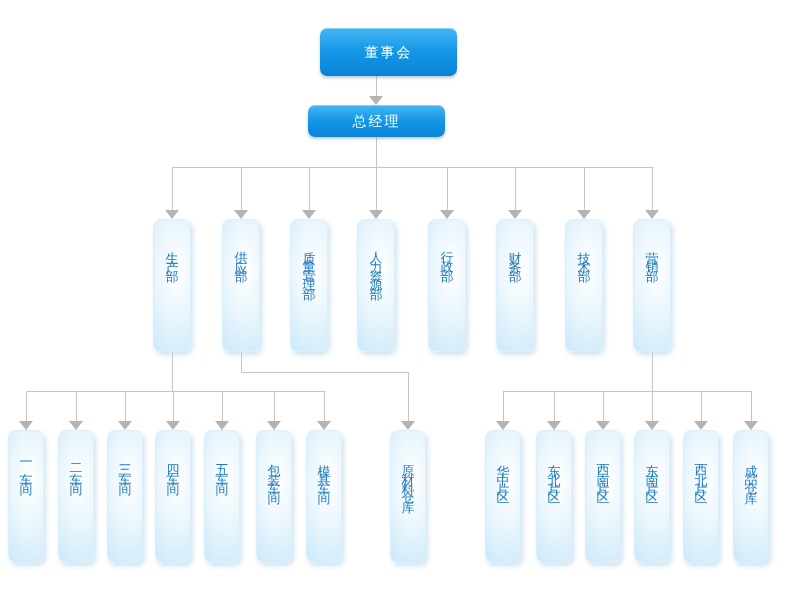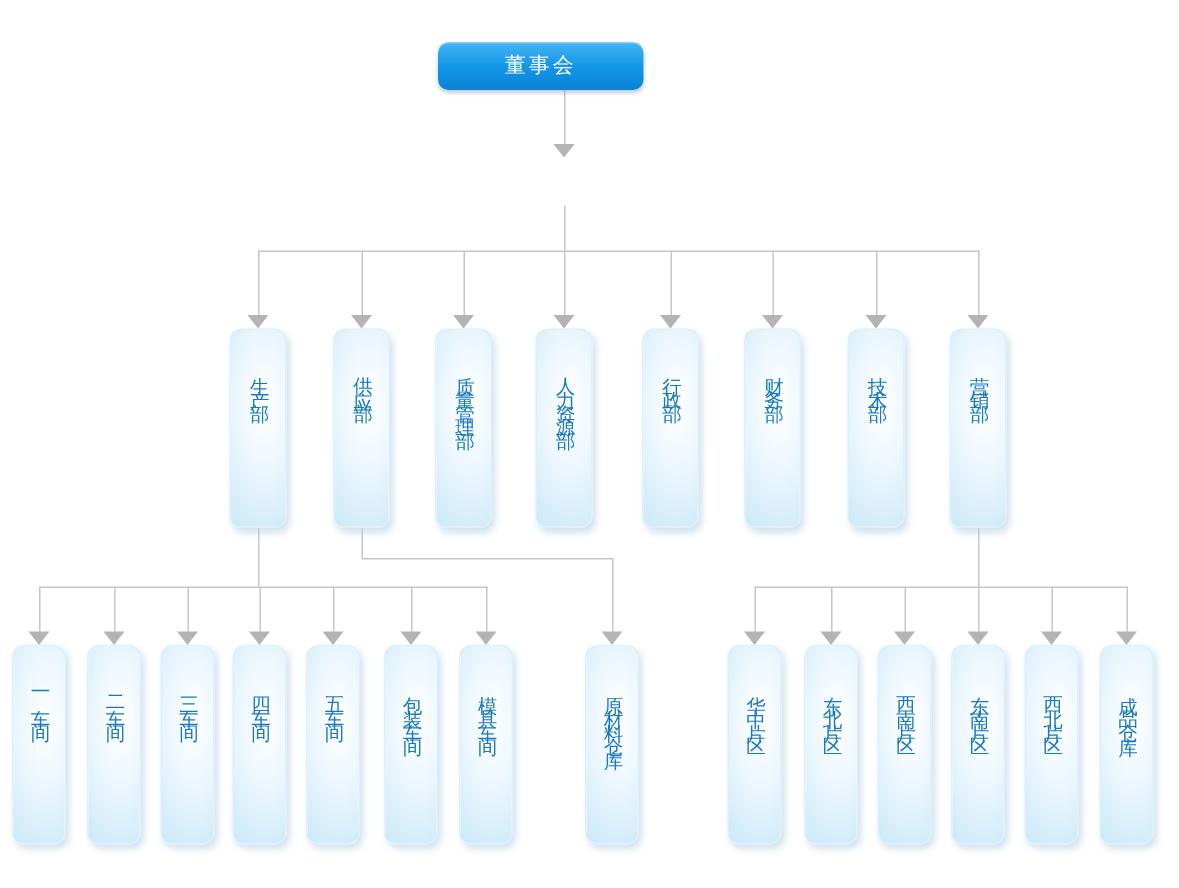--- a/index.html
+++ b/index.html
@@ -102,24 +102,27 @@
   <div class="ar" style="left:547px;top:421px"></div>
   <div class="vl" style="left:603px;top:391px;height:30px"></div>
   <div class="ar" style="left:596px;top:421px"></div>
   <div class="vl" style="left:652px;top:391px;height:30px"></div>
   <div class="ar" style="left:645px;top:421px"></div>
   <div class="vl" style="left:701px;top:391px;height:30px"></div>
   <div class="ar" style="left:694px;top:421px"></div>
   <div class="vl" style="left:751px;top:391px;height:30px"></div>
   <div class="ar" style="left:744px;top:421px"></div>
 
-  <div class="node blue" style="left:292px;top:28px;width:137px;height:32px">
+  <div class="node blue" style="left:320px;top:28px;width:137px;height:48px">
     <span class="hlabel">董事会</span>
   </div>
 
+  <div class="node blue" style="left:308px;top:105px;width:137px;height:32px">
+    <span class="hlabel">总经理</span>
+  </div>
 
   <div class="node lite dept" style="left:153px">
     <span class="vlabel">生产部</span>
   </div>
   <div class="node lite dept" style="left:222px">
     <span class="vlabel">供应部</span>
   </div>
   <div class="node lite dept" style="left:290px">
     <span class="vlabel">质量管理部</span>
   </div>

